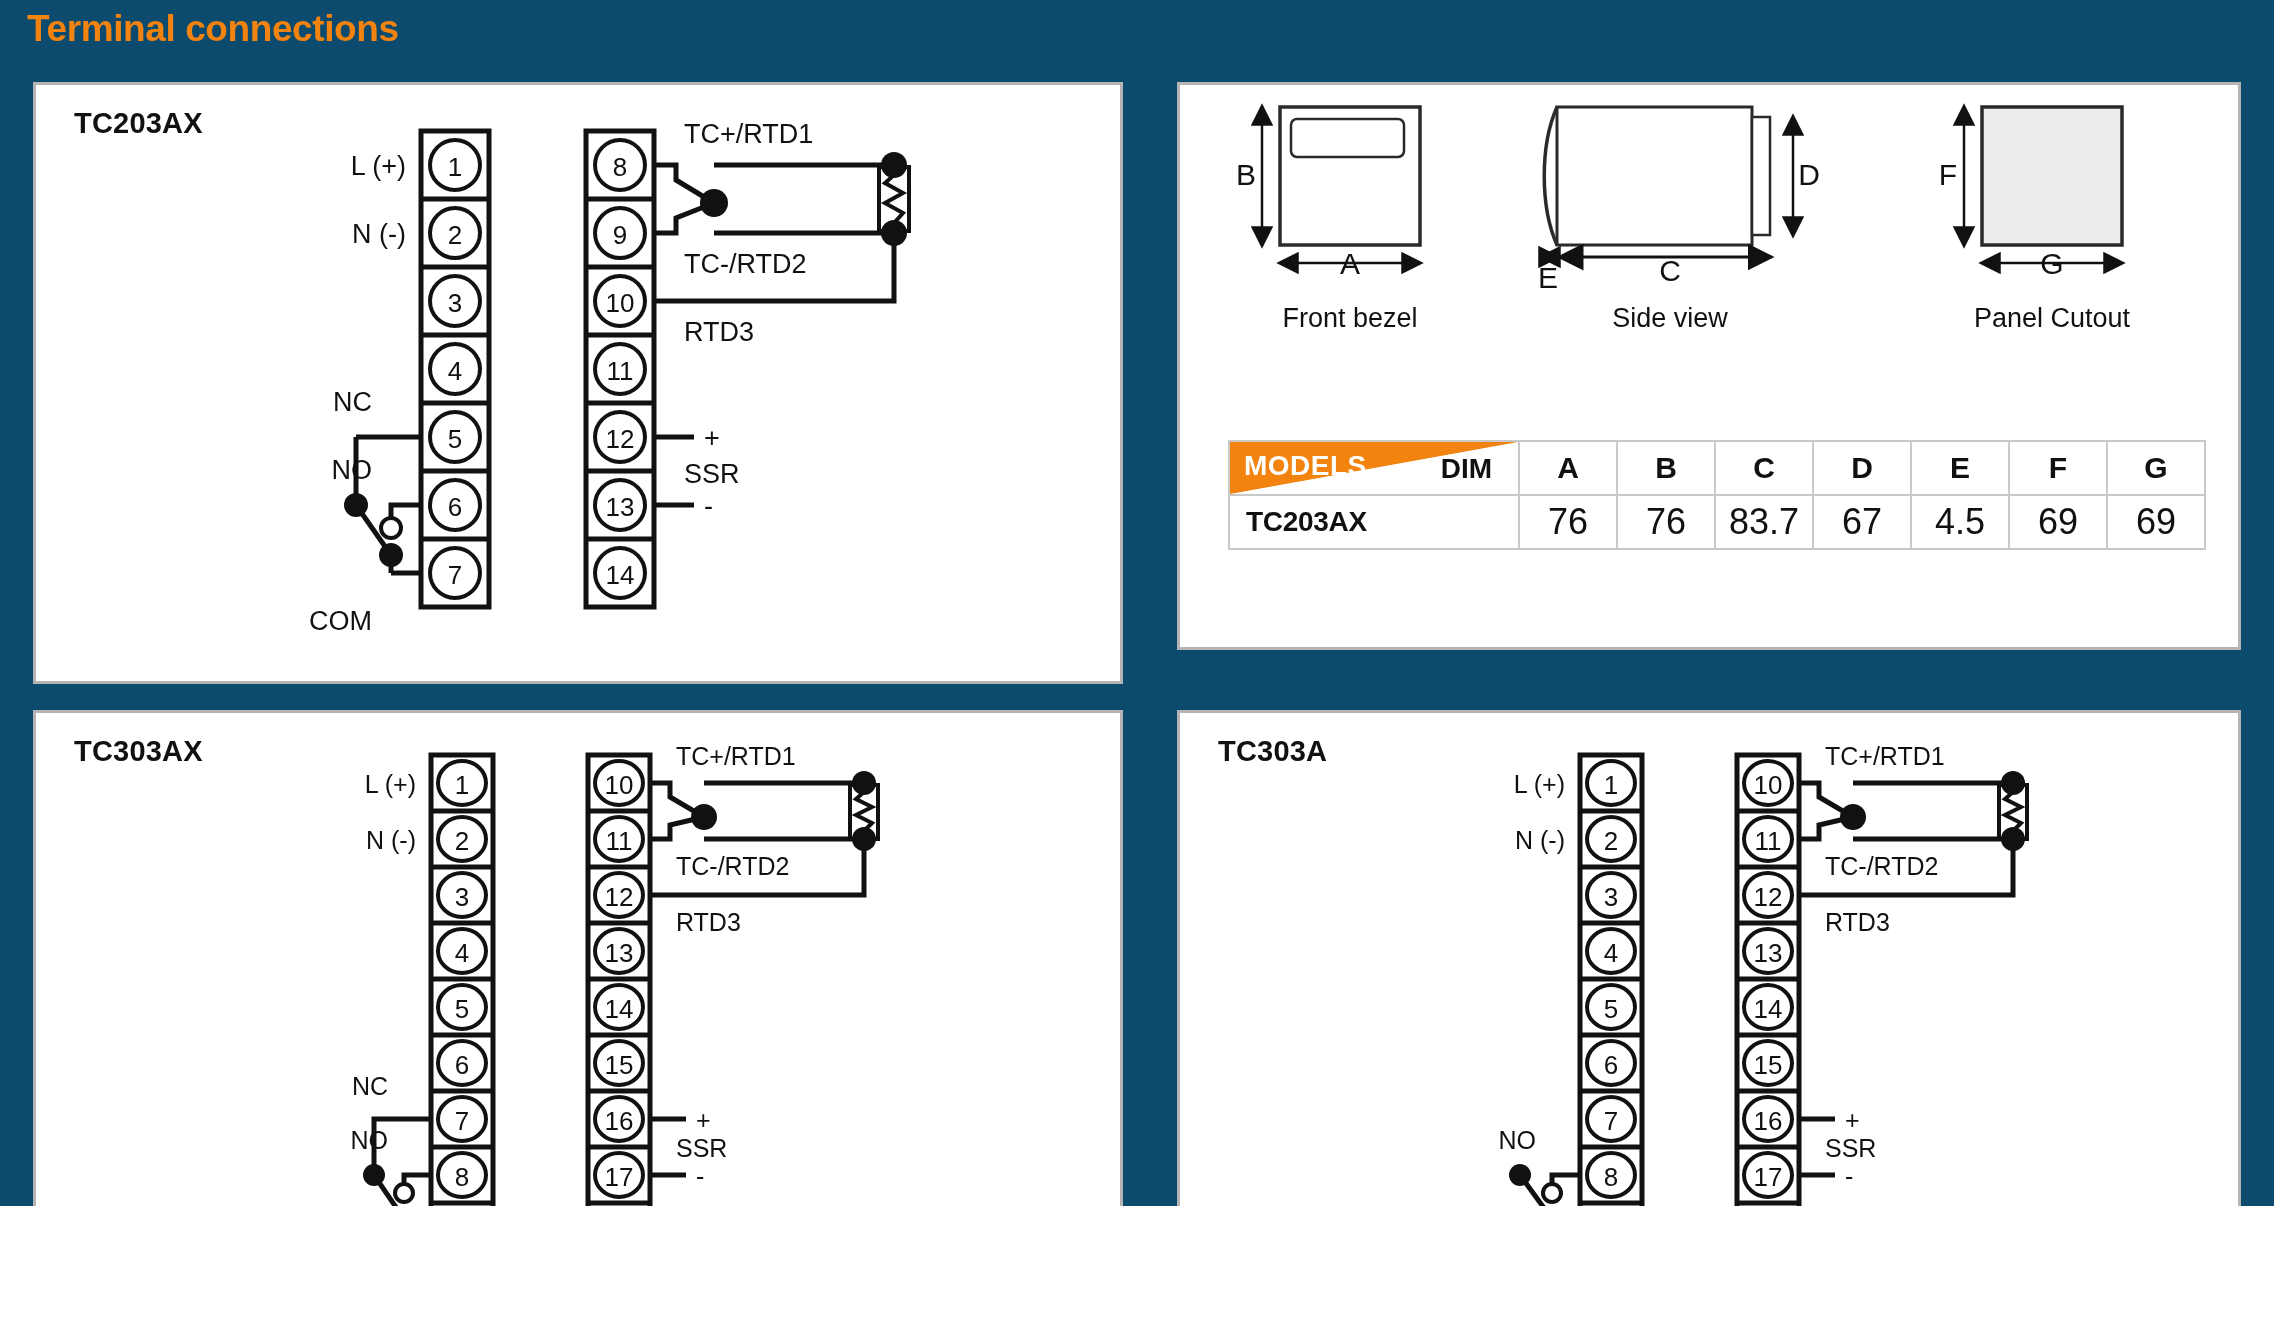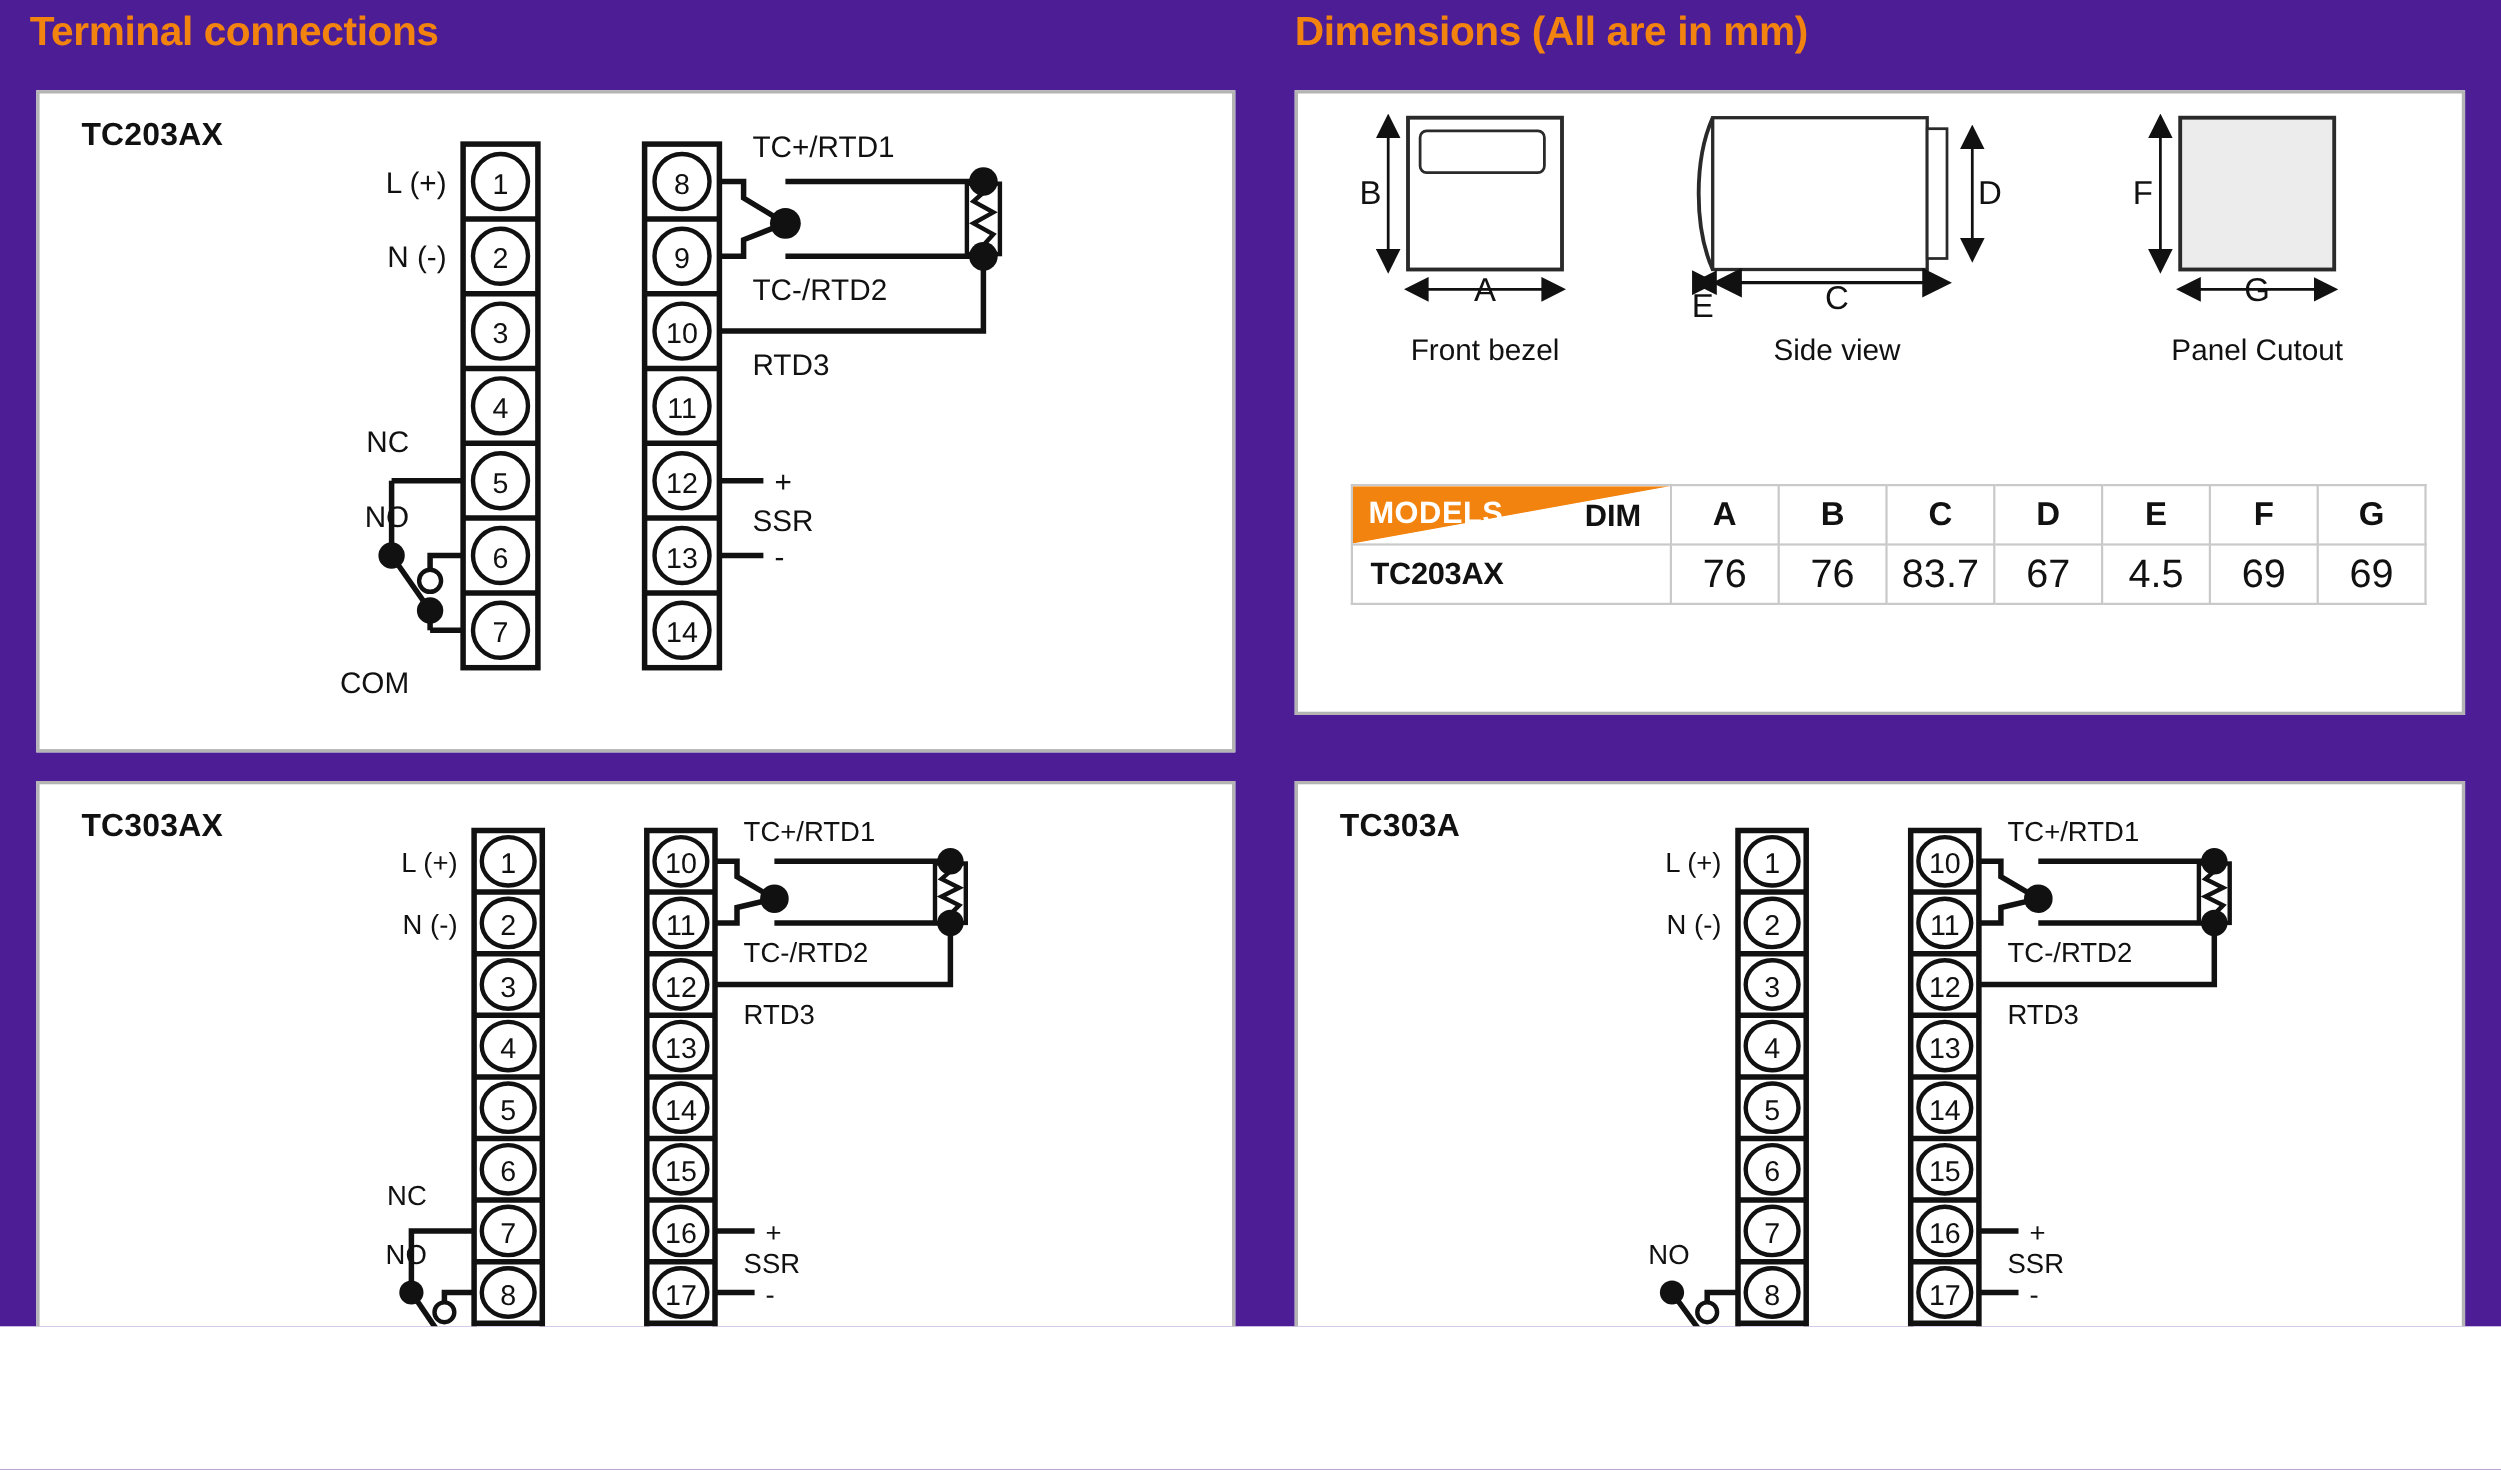--- a/index.html
+++ b/index.html
@@ -5,21 +5,21 @@
   * { box-sizing: border-box; }
   html, body {
     margin: 0; padding: 0;
     background: #ffffff;
     font-family: "Liberation Sans", sans-serif;
   }
   #page {
     position: relative;
     width: 2274px;
     height: 1206px;
-    background: #4c1d95;
+    background: #0c4a6e;
     overflow: hidden;
   }
 
   
   .sec-title {
     position: absolute;
     color: #F2830E;
     font-weight: bold;
     font-size: 37px;
     letter-spacing: -0.4px;
@@ -128,21 +128,20 @@
   }
   #dim-table td.val { font-weight: normal; font-size: 36px; }
   #dim-table th.colhdr { font-size: 30px; }
 </style>
 </head>
 <body>
 
 <div id="page">
 
   <div class="sec-title" id="title-terminal">Terminal connections</div>
-  <div class="sec-title" id="title-dimensions">Dimensions (All are in mm)</div>
 
   <div class="panel" id="panel-tc203ax">
     <div class="panel-label">TC203AX</div>
     <svg class="svg-holder" width="1084" height="596" viewBox="0 0 1084 596">
       <g stroke="#111" fill="none" stroke-width="5">
 
         <rect x="385" y="46" width="68" height="476"></rect>
         <line x1="385" y1="114" x2="453" y2="114"></line>
         <line x1="385" y1="182" x2="453" y2="182"></line>
         <line x1="385" y1="250" x2="453" y2="250"></line>

